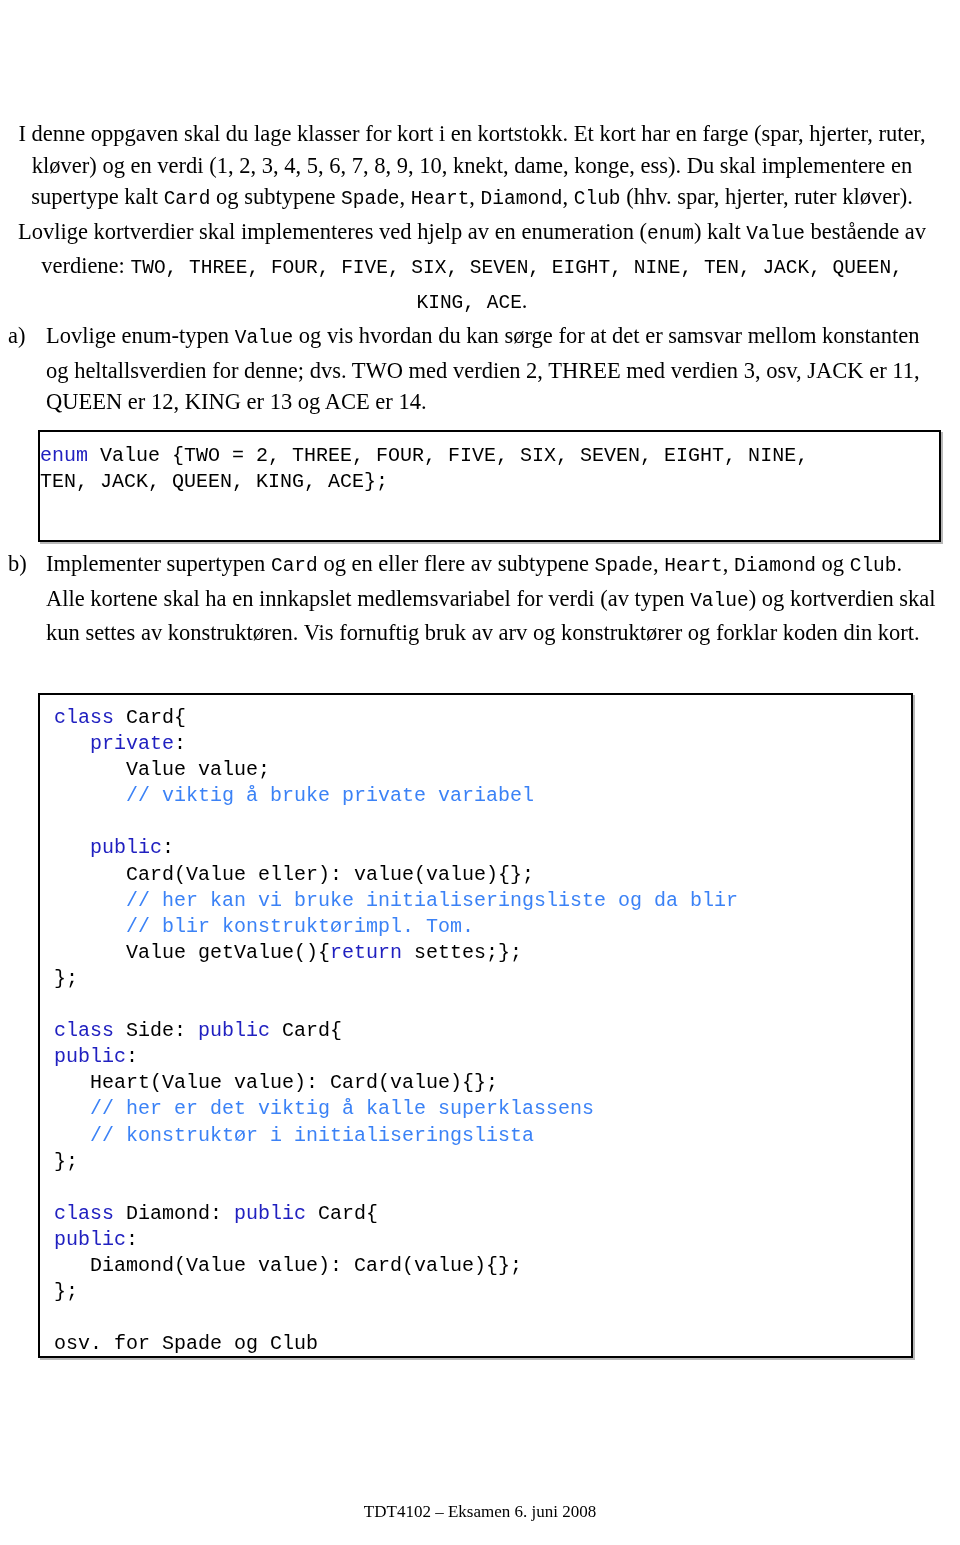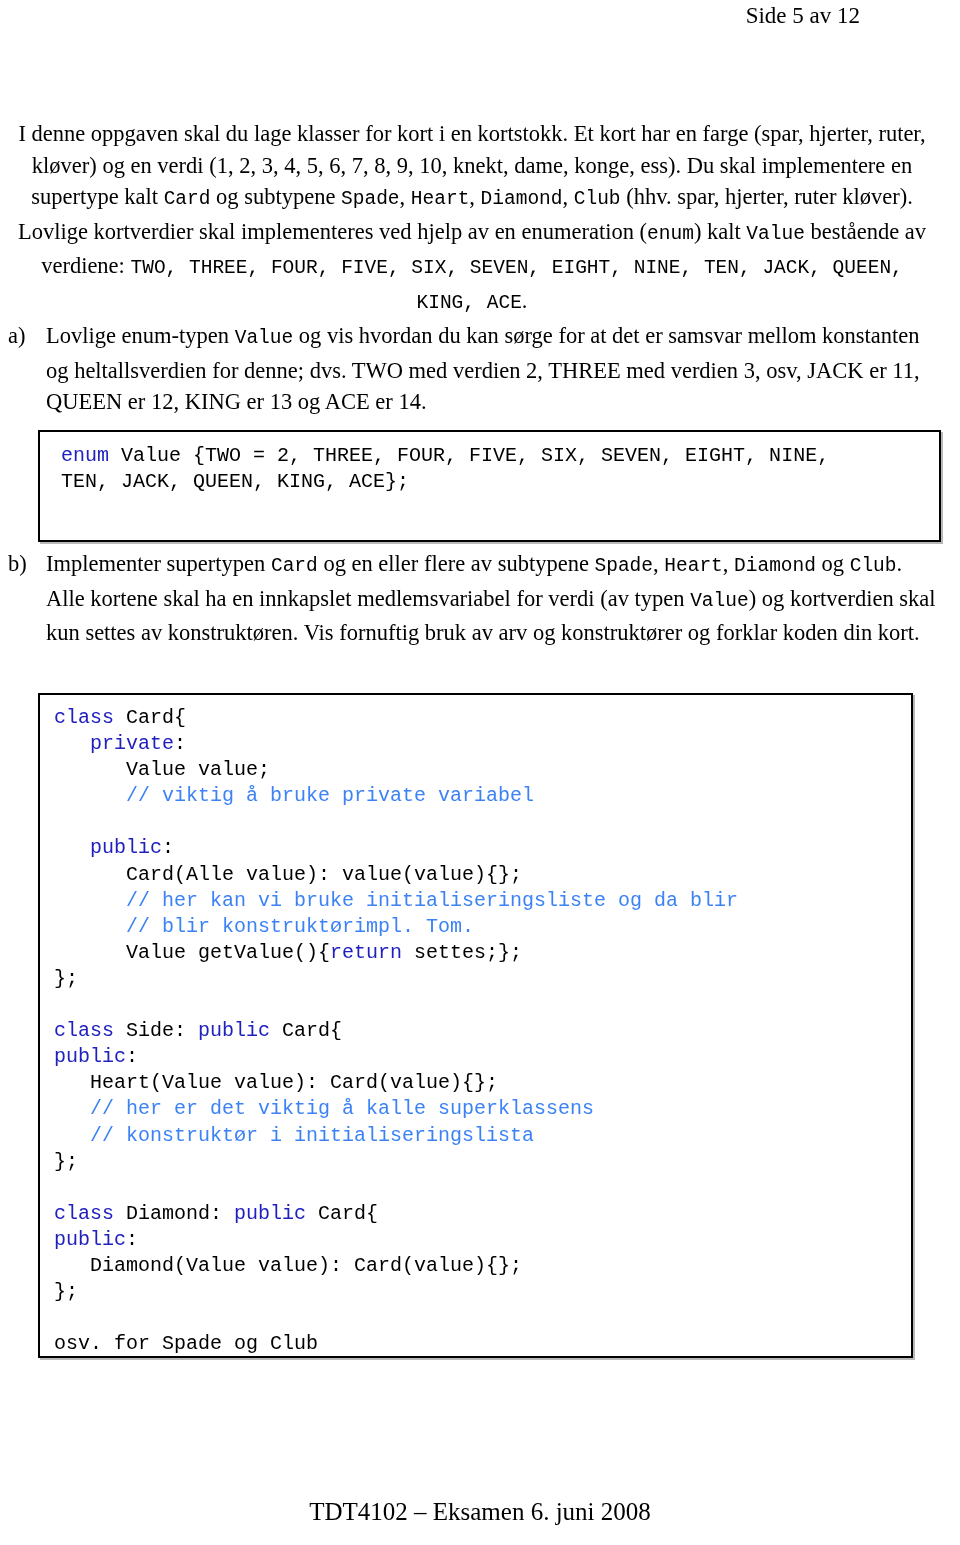--- a/index.html
+++ b/index.html
@@ -105,49 +105,48 @@
     white-space: pre;
   }
   .kw   { color: #2020c0; }
   .cmt  { color: #3b82f6; }
 
   #enum-box {
     left: 38px;
     top: 430px;
     width: 903px;
     height: 112px;
-    padding: 11px 0 0 21px;
+    padding: 11px 0 0 0;
   }
   #class-box {
     left: 38px;
     top: 693px;
     width: 875px;
     height: 665px;
     padding: 10px 0 0 14px;
   }
   #class-box pre { line-height: 26.1px; }
 
   
   .page-footer {
     position: absolute;
     left: 0;
     top: 1498px;
     width: 960px;
     text-align: center;
     font-family: "Liberation Serif", serif;
-    font-size: 25px;
+    font-size: 17px;
     line-height: 28px;
   }
 </style>
 </head>
 <body>
 
 <div class="page">
 
-  <div class="page-header">Side 5 av 12</div>
 
 
   <div class="body-block intro"><span>I denne oppgaven skal du lage klasser for kort i en kortstokk. Et kort har en farge (spar, hjerter, ruter, kløver) og en verdi (1, 2, 3, 4, 5, 6, 7, 8, 9, 10, knekt, dame, konge, ess). Du skal implementere en supertype kalt </span><span class="mono">Card</span><span> og subtypene </span><span class="mono">Spade</span><span>, </span><span class="mono">Heart</span><span>, </span><span class="mono">Diamond</span><span>, </span><span class="mono">Club</span><span> (hhv. spar, hjerter, ruter kløver). Lovlige kortverdier skal implementeres ved hjelp av en enumeration (</span><span class="mono">enum</span><span>) kalt </span><span class="mono">Value</span><span> bestående av verdiene: </span><span class="mono">TWO, THREE, FOUR, FIVE, SIX, SEVEN, EIGHT, NINE, TEN, JACK, QUEEN, KING, ACE</span><span>.</span></div>
 
   <div class="item item-a">
     <div class="item-label">a)</div>
     <div class="item-text"><span>Lovlige enum-typen </span><span class="mono">Value</span><span> og vis hvordan du kan sørge for at det er samsvar mellom konstanten og heltallsverdien for denne; dvs. TWO med verdien 2, THREE med verdien 3, osv, JACK er 11, QUEEN er 12, KING er 13 og ACE er 14.</span></div>
   </div>
 
   <div class="code-box" id="enum-box">
@@ -162,21 +161,21 @@
     <div class="item-text"><span>Implementer supertypen </span><span class="mono">Card</span><span> og en eller flere av subtypene </span><span class="mono">Spade</span><span>, </span><span class="mono">Heart</span><span>, </span><span class="mono">Diamond</span><span> og </span><span class="mono">Club</span><span>. Alle kortene skal ha en innkapslet medlemsvariabel for verdi (av typen </span><span class="mono">Value</span><span>) og kortverdien skal kun settes av konstruktøren. Vis fornuftig bruk av arv og konstruktører og forklar koden din kort.</span></div>
   </div>
 
   <div class="code-box" id="class-box">
     <pre><span class="kw">class</span><span> Card{</span>
 <span>   </span><span class="kw">private</span><span>:</span>
 <span>      Value value;</span>
 <span>      </span><span class="cmt">// viktig å bruke private variabel</span>
 <span></span>
 <span>   </span><span class="kw">public</span><span>:</span>
-<span>      Card(Alle value): value(value){};</span>
+<span>      Card(Value eller): value(value){};</span>
 <span>      </span><span class="cmt">// her kan vi bruke initialiseringsliste og da blir</span>
 <span>      </span><span class="cmt">// blir konstruktørimpl. Tom.</span>
 <span>      Value getValue(){</span><span class="kw">return</span><span> settes;};</span>
 <span>};</span>
 <span></span>
 <span class="kw">class</span><span> Side: </span><span class="kw">public</span><span> Card{</span>
 <span class="kw">public</span><span>:</span>
 <span>   Heart(Value value): Card(value){};</span>
 <span>   </span><span class="cmt">// her er det viktig å kalle superklassens</span>
 <span>   </span><span class="cmt">// konstruktør i initialiseringslista</span>

